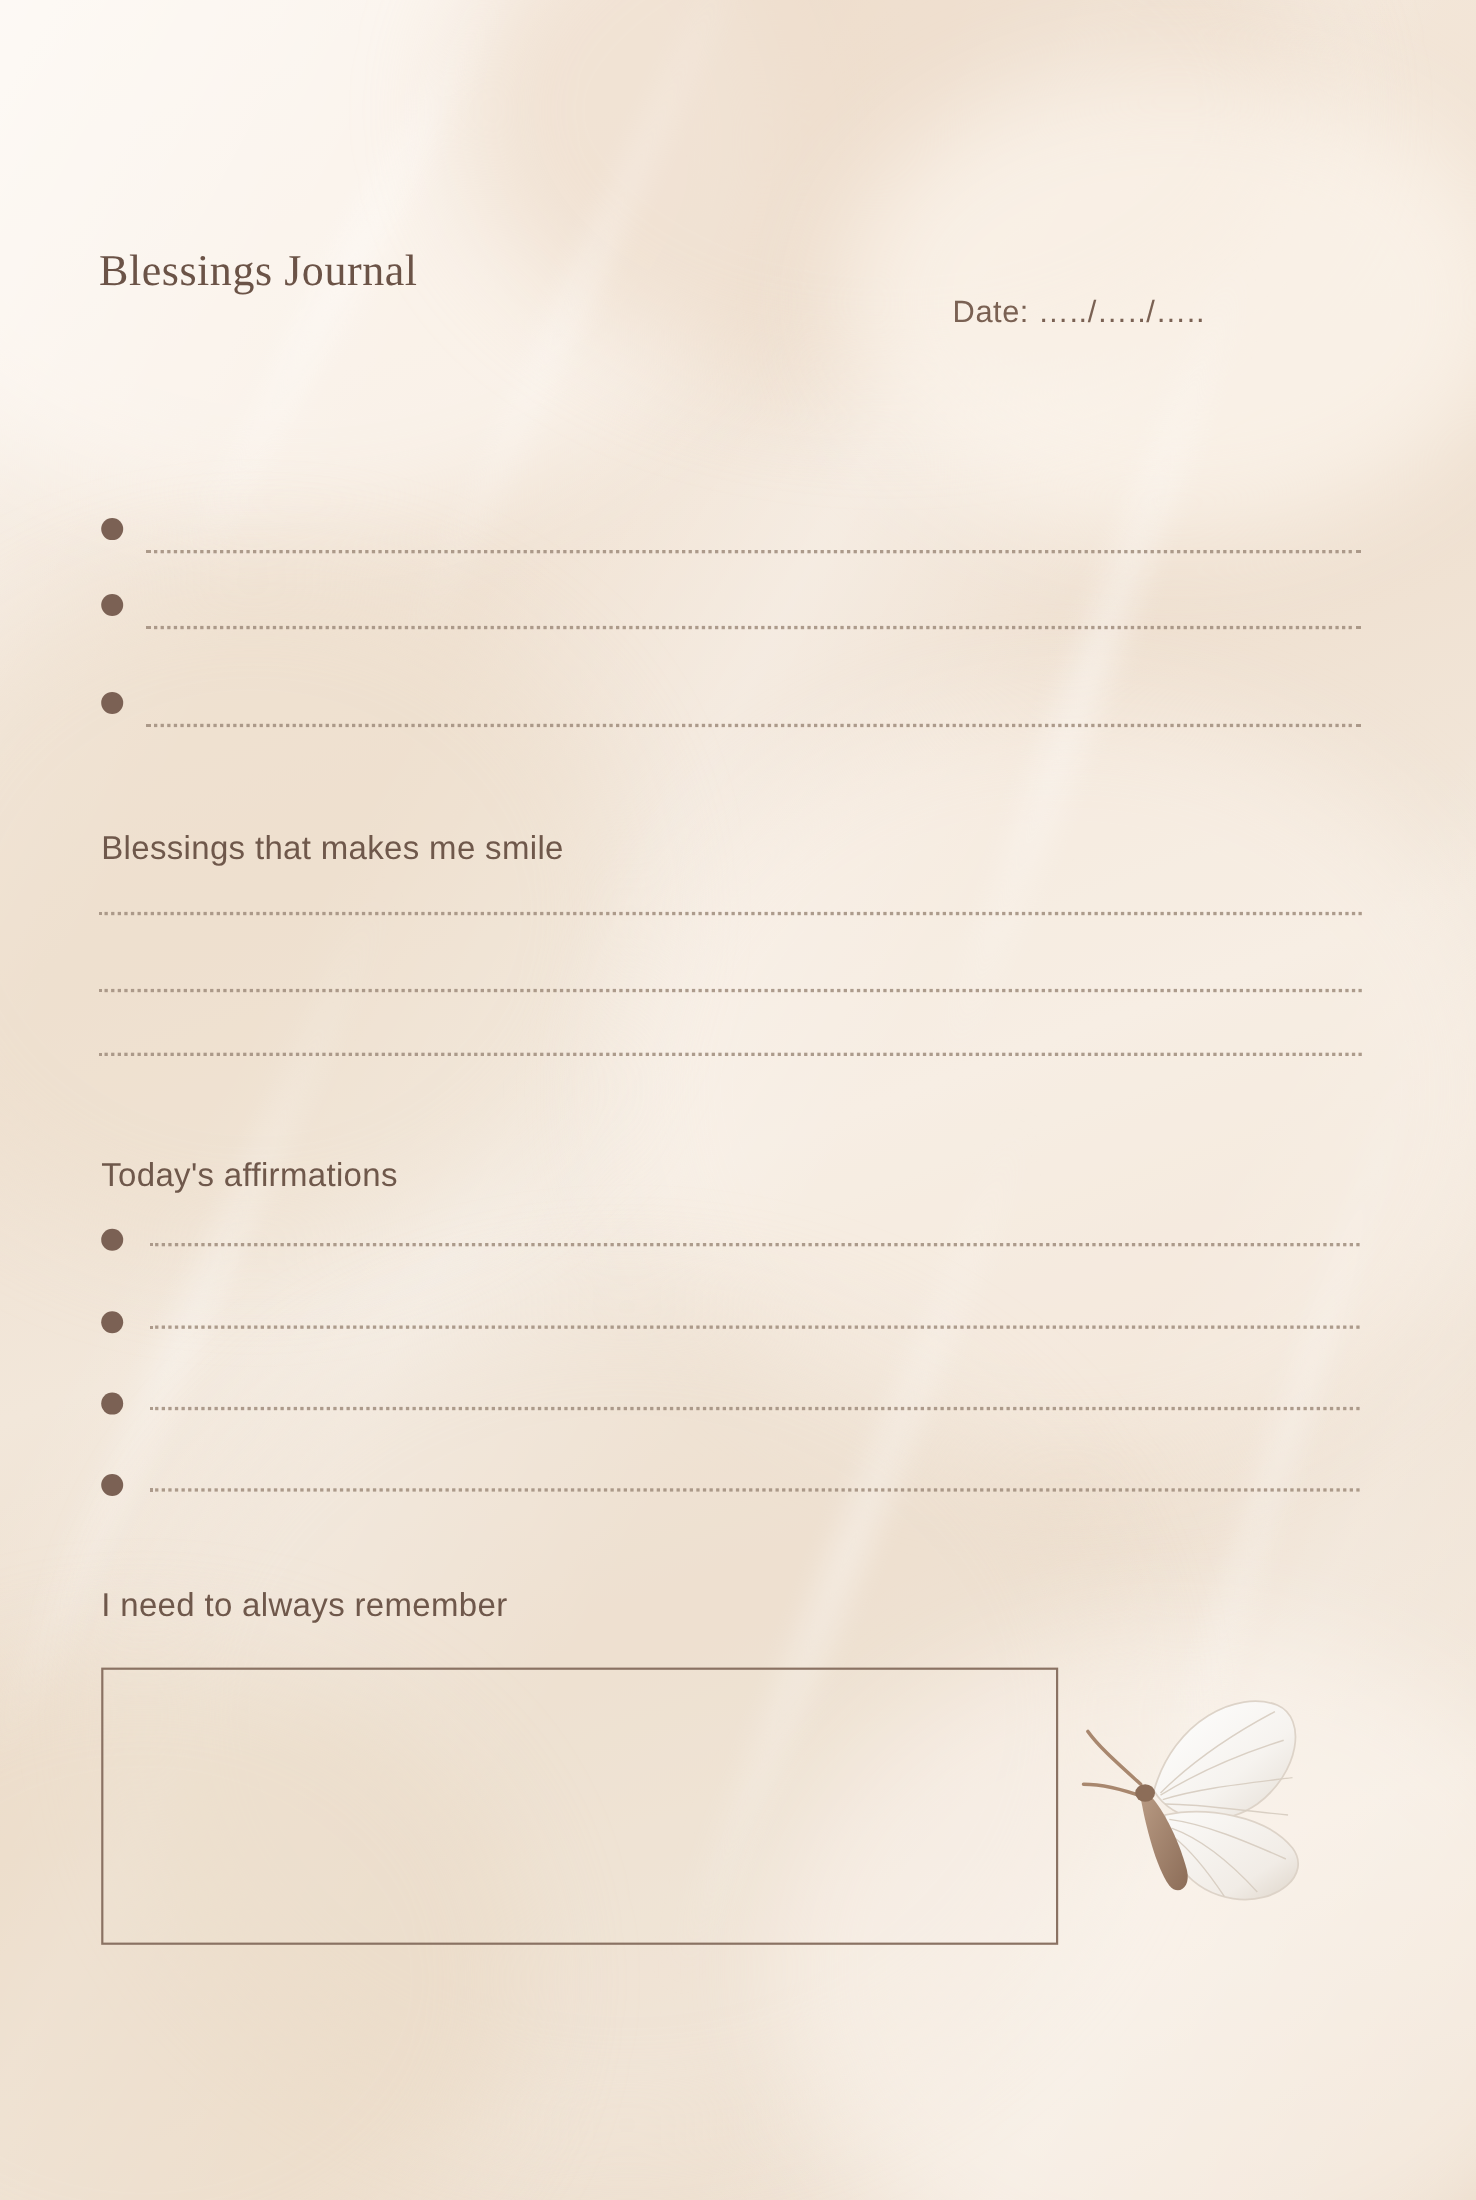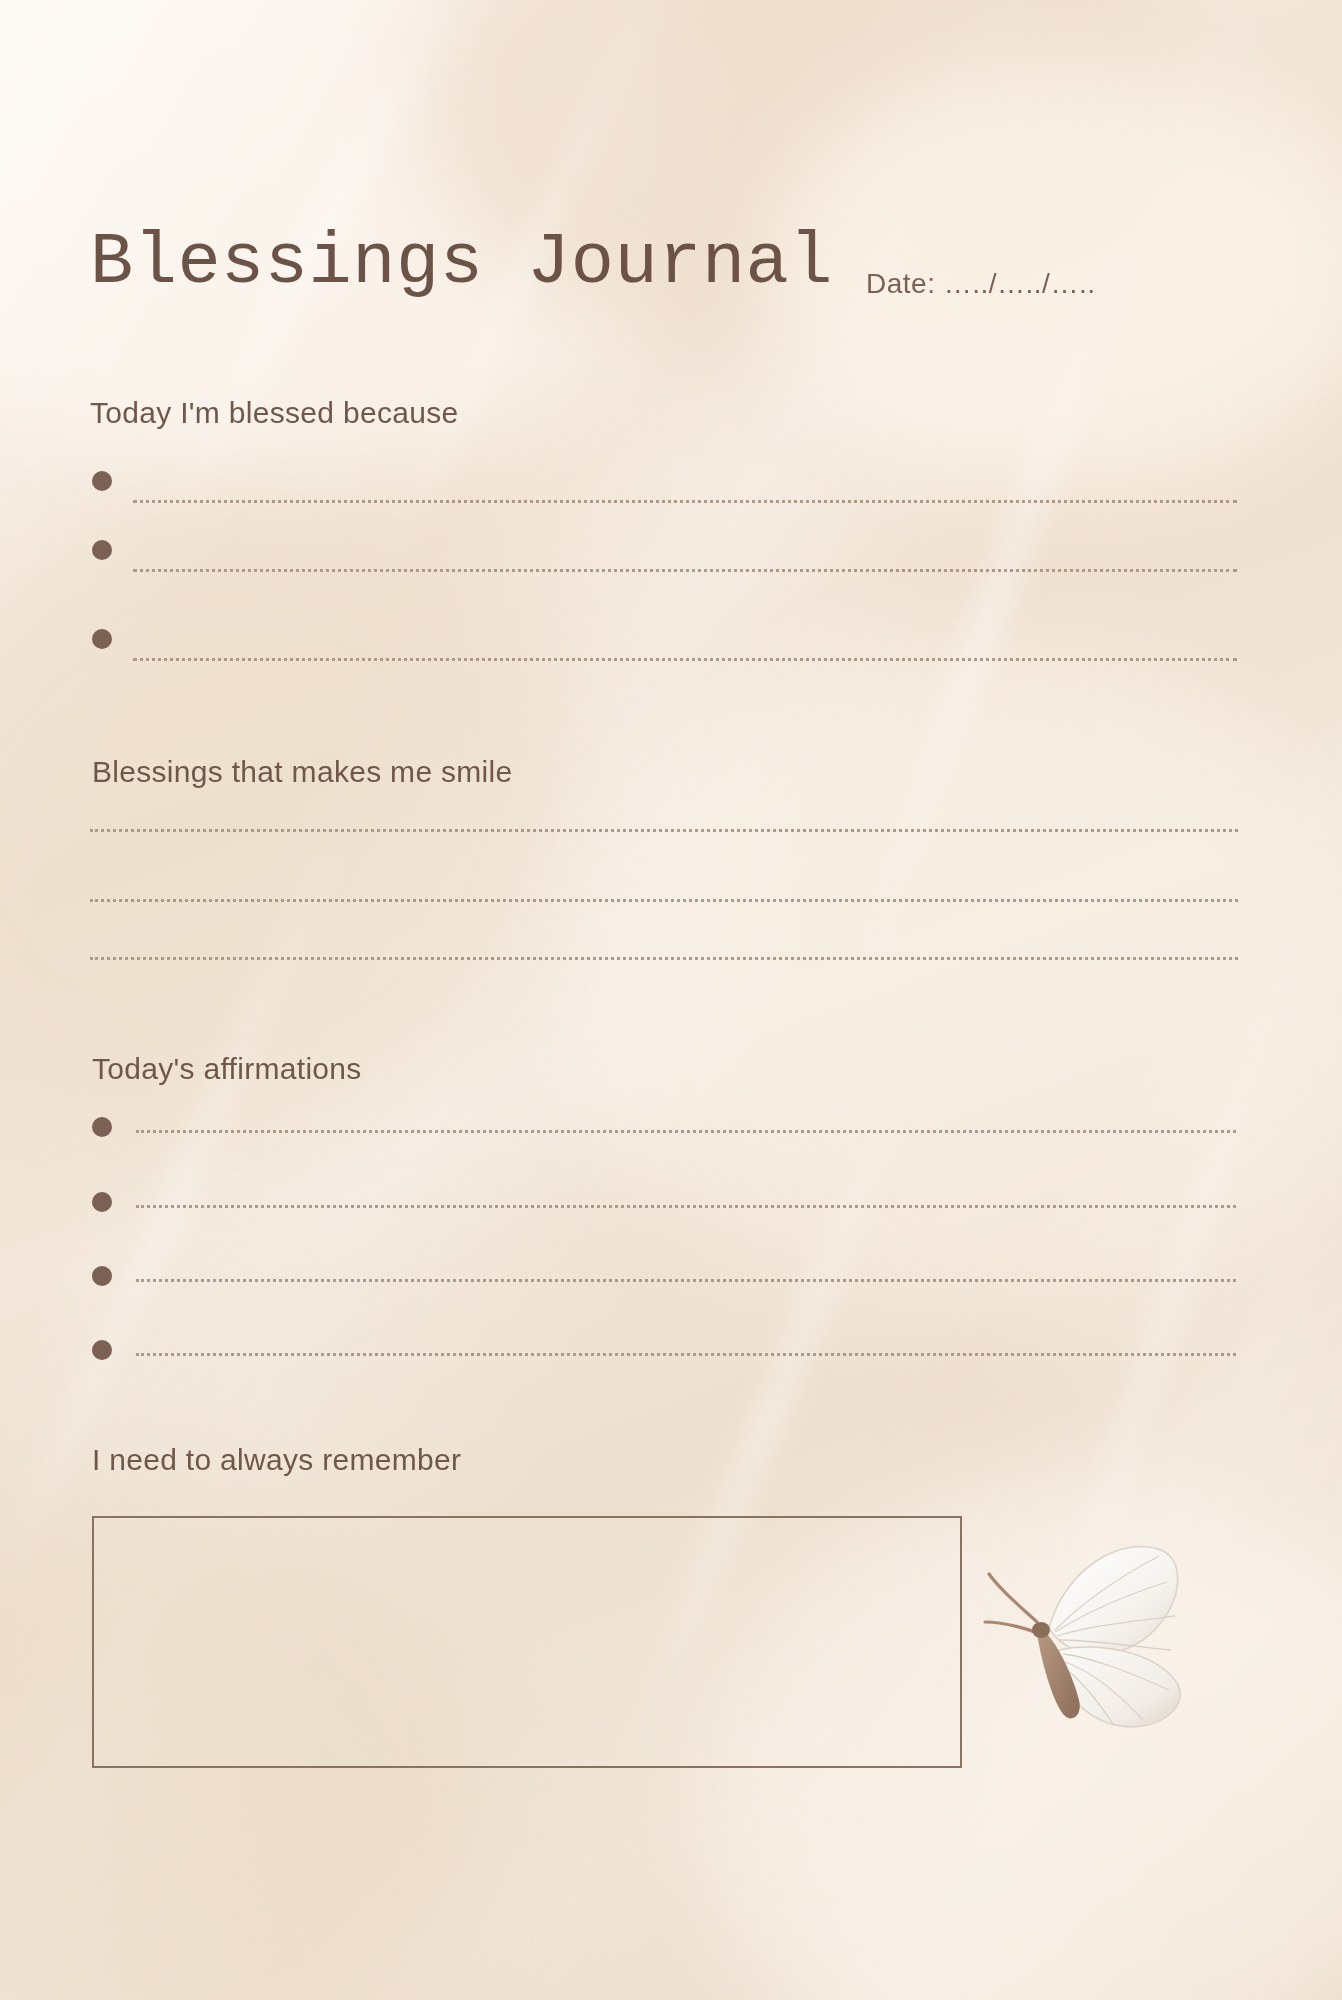--- a/index.html
+++ b/index.html
@@ -59,22 +59,22 @@
     position: absolute;
     left: 0; top: 0;
     width: 1342px;
     height: 2000px;
   }
 
   .title {
     position: absolute;
     left: 90px;
     top: 222px;
-    font-family: Liberation Mono, monospace;
-    font-size: 72px;
+    font-family: Liberation Serif, serif;
+    font-size: 40px;
     letter-spacing: 0.5px;
     color: #6b5347;
     white-space: nowrap;
   }
 
   .date-line {
     position: absolute;
     left: 866px;
     top: 268px;
     font-size: 28px;
@@ -143,21 +143,20 @@
 
   <div class="content">
 
     <div class="title">Blessings Journal</div>
 
     <div class="date-line">
       <span>Date:</span>
       <span>…../…../…..</span>
     </div>
 
-    <div class="section-label" style="left:90px; top:396px;">Today I'm blessed because</div>
 
     <div class="bullet" style="left:92px; top:471px;"></div>
     <div class="dotline" style="left:133px; top:500px; width:1104px;"></div>
 
     <div class="bullet" style="left:92px; top:540px;"></div>
     <div class="dotline" style="left:133px; top:569px; width:1104px;"></div>
 
     <div class="bullet" style="left:92px; top:629px;"></div>
     <div class="dotline" style="left:133px; top:658px; width:1104px;"></div>
 

